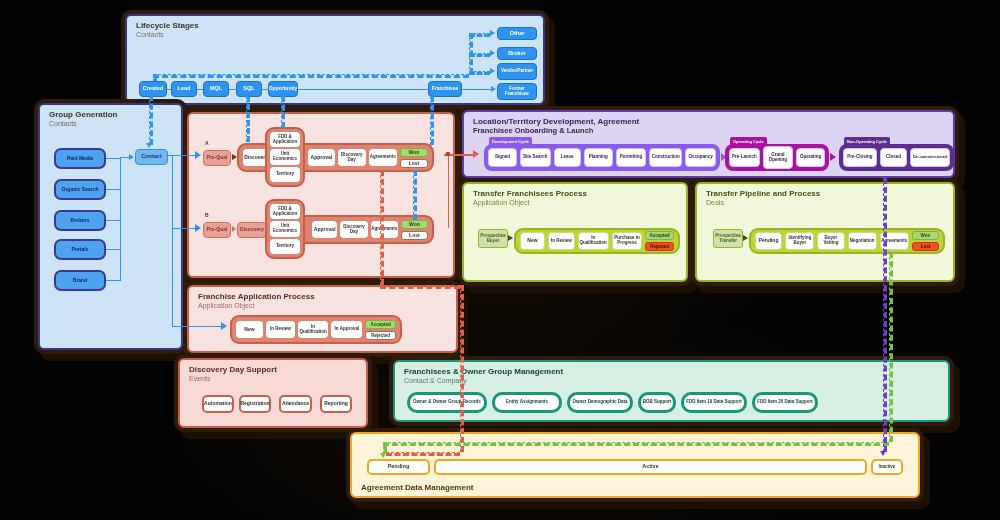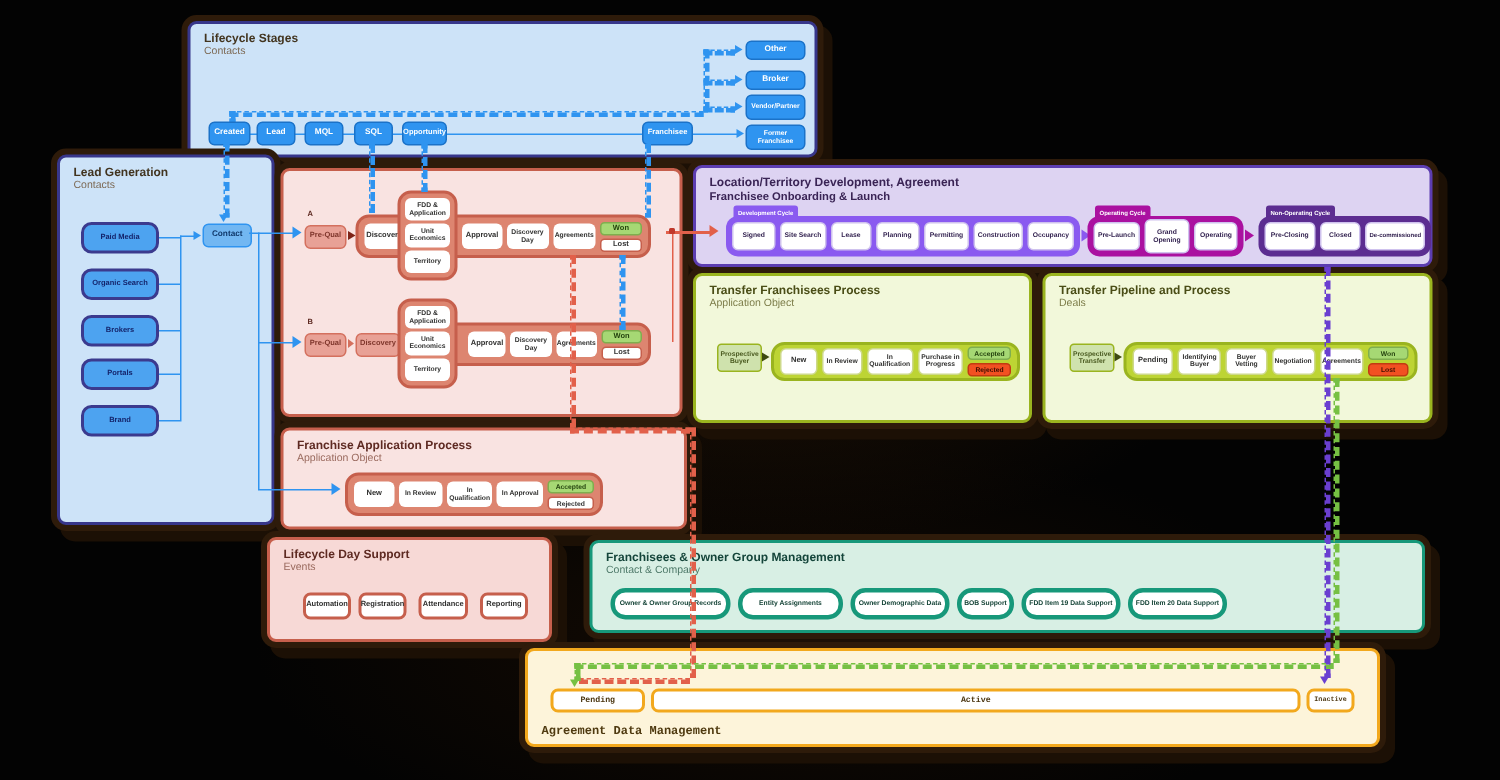--- a/index.html
+++ b/index.html
@@ -71,21 +71,21 @@
     <div class="node bluenode" style="left:109px;top:65px;width:26px;height:16px;">SQL</div>
     <div class="node bluenode" style="left:141px;top:65px;width:30px;height:16px;font-size:5px;">Opportunity</div>
     <div class="node bluenode" style="left:301px;top:65px;width:34px;height:16px;font-size:5px;">Franchisee</div>
     <div class="node bluenode" style="left:370px;top:11px;width:40px;height:13px;">Other</div>
     <div class="node bluenode" style="left:370px;top:31px;width:40px;height:13px;">Broker</div>
     <div class="node bluenode" style="left:370px;top:47px;width:40px;height:17px;font-size:4.5px;padding:0 3px;">Vendor/Partner</div>
     <div class="node bluenode" style="left:370px;top:67px;width:40px;height:17px;font-size:4.5px;padding:0 3px;">Former Franchisee</div>
   </div>
 
   <div class="section" style="left:38px;top:103px;width:145px;height:247px;background:#cde3f8;border-color:#37368a;">
-    <div class="sec-title" style="color:#42341f;">Lead Generation</div>
+    <div class="sec-title" style="color:#42341f;">Group Generation</div>
     <div class="sec-sub" style="color:#7d6a55;">Contacts</div>
 
     <div class="line lv" style="left:80px;top:52px;height:124px;border-color:#2f94f0;"></div>
     <div class="line lh" style="left:66px;top:53px;width:14px;border-color:#2f94f0;"></div>
     <div class="line lh" style="left:66px;top:84px;width:14px;border-color:#2f94f0;"></div>
     <div class="line lh" style="left:66px;top:115px;width:14px;border-color:#2f94f0;"></div>
     <div class="line lh" style="left:66px;top:144px;width:14px;border-color:#2f94f0;"></div>
     <div class="line lh" style="left:66px;top:175px;width:14px;border-color:#2f94f0;"></div>
     <div class="line lh" style="left:80px;top:52px;width:10px;border-color:#2f94f0;"></div>
     <div class="arr" style="left:89px;top:49px;border-top:3.5px solid transparent;border-bottom:3.5px solid transparent;border-left:5px solid #2f94f0;"></div>
@@ -214,40 +214,40 @@
       <div class="flexnode" style="width:30px;height:18px;border:1px solid #cdd98a;font-size:4.5px;">Negotiation</div>
       <div class="flexnode" style="width:30px;height:18px;border:1px solid #cdd98a;font-size:4.5px;">Agreements</div>
       <div class="wl" style="width:28px;">
         <div class="pill won" style="font-size:4.5px;">Won</div>
         <div class="pill rejr" style="font-size:4.5px;">Lost</div>
       </div>
     </div>
   </div>
 
   <div class="section" style="left:178px;top:358px;width:190px;height:70px;background:#f7d9d6;border-color:#c65f4c;">
-    <div class="sec-title" style="color:#5e2a22;">Lifecycle Day Support</div>
+    <div class="sec-title" style="color:#5e2a22;">Discovery Day Support</div>
     <div class="sec-sub" style="color:#9a6a5e;">Events</div>
     <div class="node whitenode" style="left:22px;top:35px;width:32px;height:18px;border-width:2px;border-radius:5px;">Automation</div>
     <div class="node whitenode" style="left:59px;top:35px;width:32px;height:18px;border-width:2px;border-radius:5px;">Registration</div>
     <div class="node whitenode" style="left:99px;top:35px;width:33px;height:18px;border-width:2px;border-radius:5px;">Attendance</div>
     <div class="node whitenode" style="left:140px;top:35px;width:32px;height:18px;border-width:2px;border-radius:5px;">Reporting</div>
   </div>
 
   <div class="section" style="left:393px;top:360px;width:557px;height:62px;background:#d8efe4;border-color:#17987a;">
     <div class="sec-title" style="color:#14453a;">Franchisees &amp; Owner Group Management</div>
     <div class="sec-sub" style="color:#4f7a6a;">Contact &amp; Company</div>
     <div class="node tealnode" style="left:12px;top:30px;width:80px;height:21px;">Owner &amp; Owner Group Records</div>
     <div class="node tealnode" style="left:97px;top:30px;width:70px;height:21px;">Entity Assignments</div>
     <div class="node tealnode" style="left:172px;top:30px;width:66px;height:21px;">Owner Demographic Data</div>
     <div class="node tealnode" style="left:243px;top:30px;width:38px;height:21px;">BOB Support</div>
     <div class="node tealnode" style="left:286px;top:30px;width:66px;height:21px;">FDD Item 19 Data Support</div>
     <div class="node tealnode" style="left:357px;top:30px;width:66px;height:21px;">FDD Item 20 Data Support</div>
   </div>
 
-  <div class="section" style="left:350px;top:432px;width:570px;height:66px;background:#fdf4da;border-color:#f2a81d;font-family:Liberation Mono, monospace;">
+  <div class="section" style="left:350px;top:432px;width:570px;height:66px;background:#fdf4da;border-color:#f2a81d;">
     <div class="node ornode" style="left:15px;top:25px;width:63px;height:16px;">Pending</div>
     <div class="node ornode" style="left:82px;top:25px;width:433px;height:16px;">Active</div>
     <div class="node ornode" style="left:519px;top:25px;width:32px;height:16px;font-size:4.5px;">Inactive</div>
     <div class="sec-title" style="top:49px;color:#4f3a10;">Agreement Data Management</div>
   </div>
 
   <div class="line lv dash gl" style="left:149px;top:95px;height:50px;border-color:#2f94f0;"></div>
   <div class="arr gl" style="left:146px;top:143px;border-left:3.5px solid transparent;border-right:3.5px solid transparent;border-top:5px solid #2f94f0;"></div>
   <div class="line lv dash gl" style="left:246px;top:96px;height:46px;border-color:#2f94f0;"></div>
   <div class="line lv dash gl" style="left:281px;top:96px;height:32px;border-color:#2f94f0;"></div>

